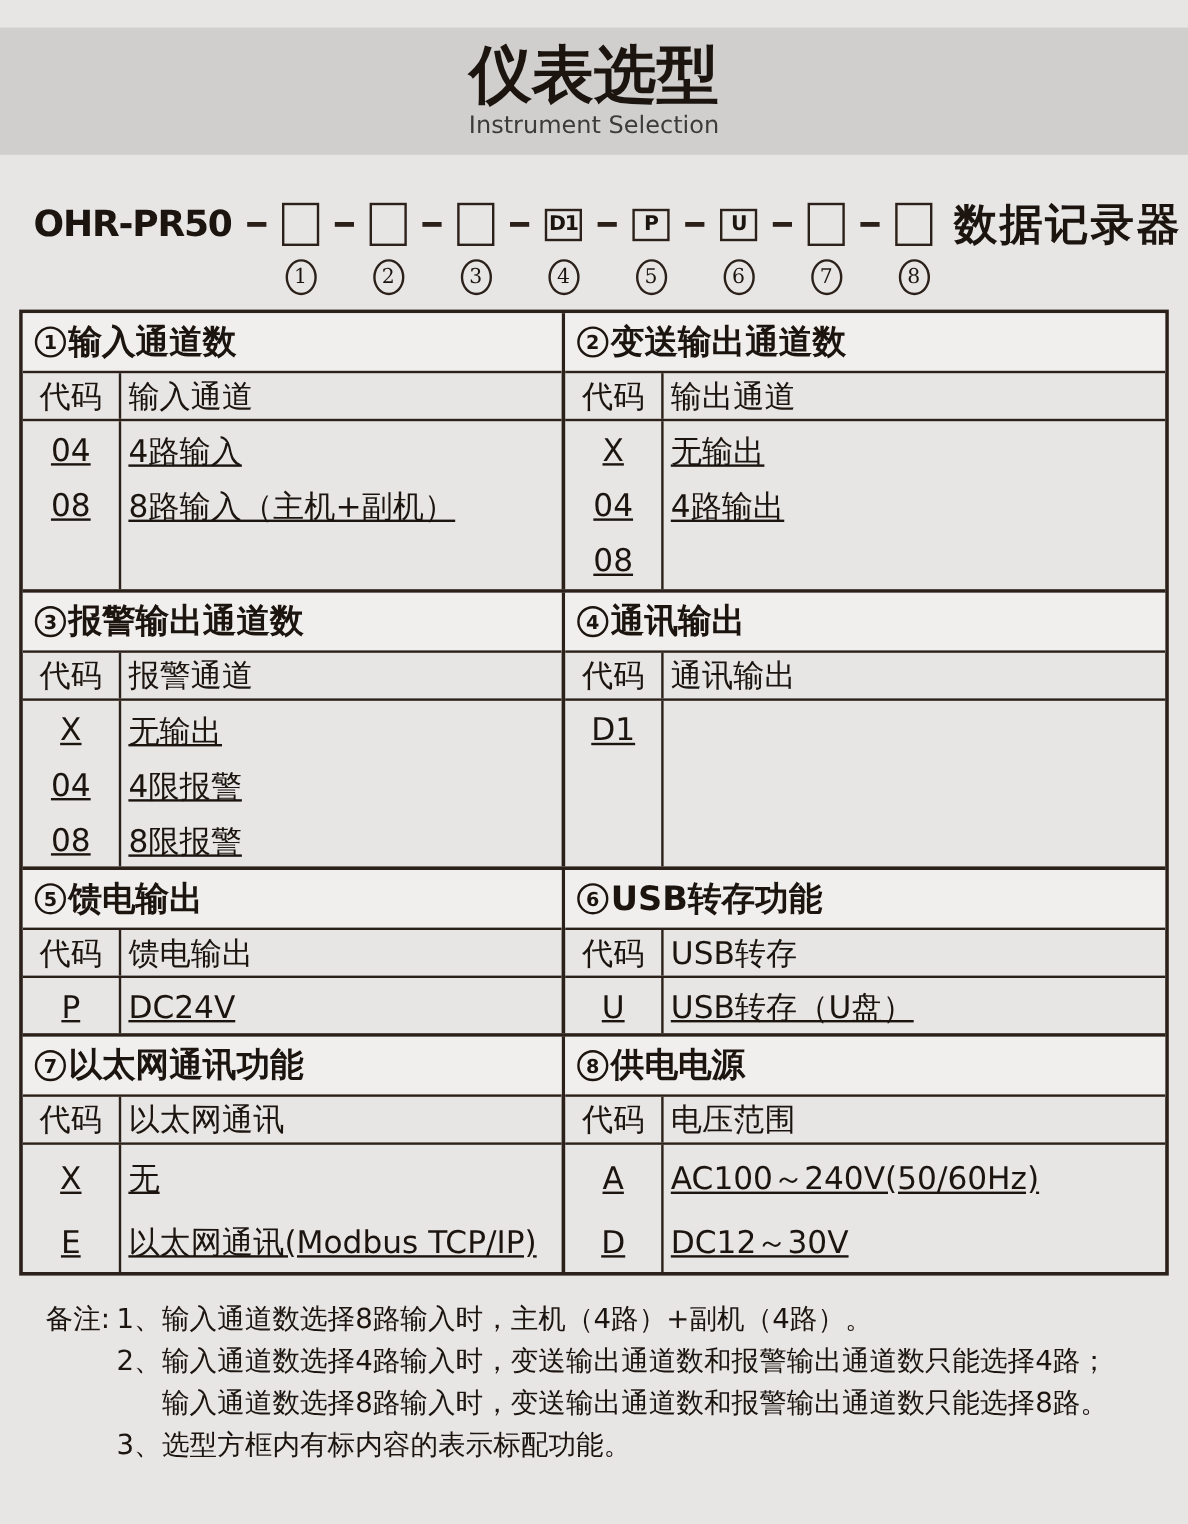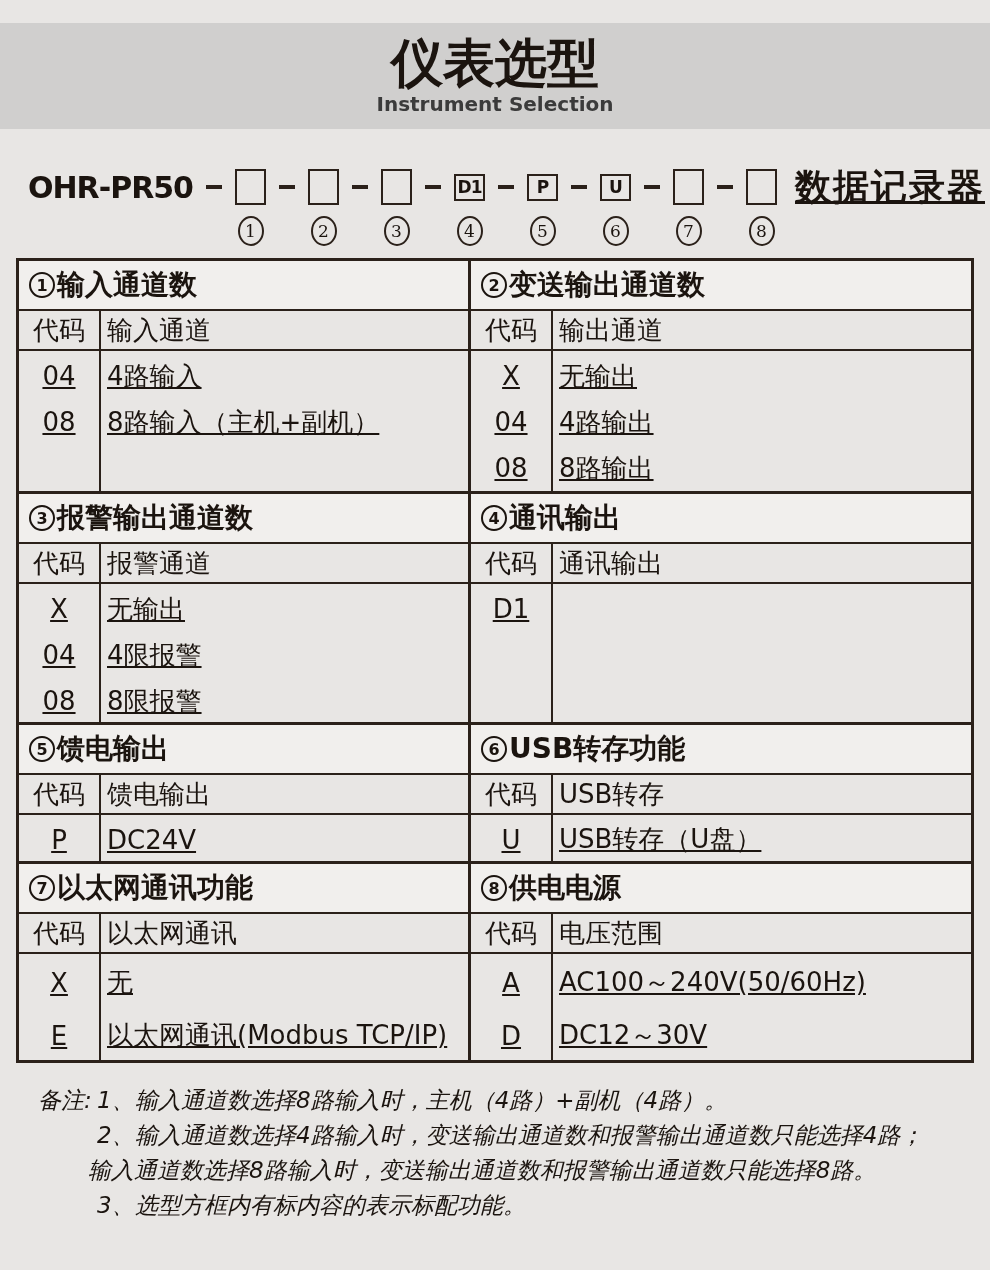--- a/index.html
+++ b/index.html
@@ -10,27 +10,27 @@
   html,body{margin:0;padding:0;}
   body{
     width:990px;height:1270px;overflow:hidden;
     background:var(--bg);color:var(--ink);
     font-family:"DejaVu Sans","Liberation Sans",sans-serif;
   }
   
   .band{margin-top:23px;height:106px;background:var(--band);
         display:flex;flex-direction:column;align-items:center;justify-content:center;}
   .title{font-size:52px;font-weight:bold;line-height:1.05;}
-  .subtitle{font-size:20px;color:#3b3b3b;margin-top:1px;letter-spacing:0;font-weight:bold;}
+  .subtitle{font-size:20px;color:#3b3b3b;margin-top:1px;letter-spacing:0;}
   
   .model-line{display:flex;align-items:flex-start;margin:34px 0 0 28px;}
   .m-slot{display:flex;flex-direction:column;align-items:center;text-align:center;}
   .m-top{height:48px;display:flex;align-items:center;justify-content:center;}
   .model-prefix{font-size:30px;font-weight:bold;letter-spacing:-1px;}
-  .model-suffix{font-size:36px;font-weight:bold;letter-spacing:2px;margin-left:18px;text-decoration:underline;}
+  .model-suffix{font-size:36px;font-weight:bold;letter-spacing:2px;margin-left:18px;}
   .dash{display:inline-block;width:16px;height:4px;background:var(--bd);margin:0 13px;}
   .mbox{width:31px;height:36px;border:2.5px solid var(--bd);background:transparent;}
   .mbox.filled{height:27px;display:flex;align-items:center;justify-content:center;
                font-size:17px;font-weight:bold;letter-spacing:-1px;}
   .mcircle{margin-top:5px;width:26px;height:30px;border:2px solid var(--bd);border-radius:50%;
            display:flex;align-items:center;justify-content:center;
            font-size:17px;font-family:"DejaVu Serif","Liberation Serif",serif;}
   
   .tables{margin:12px 16px 0 16px;border:3px solid var(--bd);}
   .tgroup{display:flex;border-bottom:3px solid var(--bd);}
@@ -49,25 +49,25 @@
   .code-col{width:80px;flex:none;display:flex;align-items:center;justify-content:center;}
   .desc-col{flex:1;display:flex;align-items:center;padding-left:8px;}
   .vline{position:absolute;left:80px;top:0;bottom:0;width:2px;background:var(--bd);}
   .tbody-a{position:relative;font-size:26px;padding-top:2px;text-decoration:underline;}
   .trow{display:flex;align-items:center;}
   .g1 .tbody-a{height:140px}.g1 .trow{height:46px}
   .g2 .tbody-a{height:138px}.g2 .trow{height:46px}
   .g3 .tbody-a{height:46px} .g3 .trow{height:45px}
   .g4 .tbody-a{height:106px}.g4 .trow{height:53px}
   
-  .notes{margin:20px 20px 0 38px;font-size:23px;line-height:35px;font-style:italic;}
+  .notes{margin:20px 20px 0 38px;font-size:23px;line-height:35px;}
   .n-row{display:flex;align-items:baseline;}
   .n-label,.n-label-sp{width:59px;flex:none;}
   .n-num{width:38px;flex:none;}
-  .n-cont{margin-left:50px;}
+  .n-cont{margin-left:97px;}
 </style>
 </head>
 <body>
 
 <div class="band">
   <div class="title">仪表选型</div>
   <div class="subtitle">Instrument Selection</div>
 </div>
 
 <div class="model-line" id="model-line">
@@ -206,21 +206,20 @@
           <div class="trow">
             <div class="code-col">X</div>
             <div class="desc-col">无输出</div>
           </div>
           <div class="trow">
             <div class="code-col">04</div>
             <div class="desc-col">4路输出</div>
           </div>
           <div class="trow">
             <div class="code-col">08</div>
-            <div class="desc-col">8路输出</div>
           </div>
         </div>
       </div>
     </div>
     <div class="tgroup g2">
       <div class="half left">
         <div class="sec-hdr">
           <span class="sec-circle">3</span>
           <span class="sec-title">报警输出通道数</span>
         </div>

